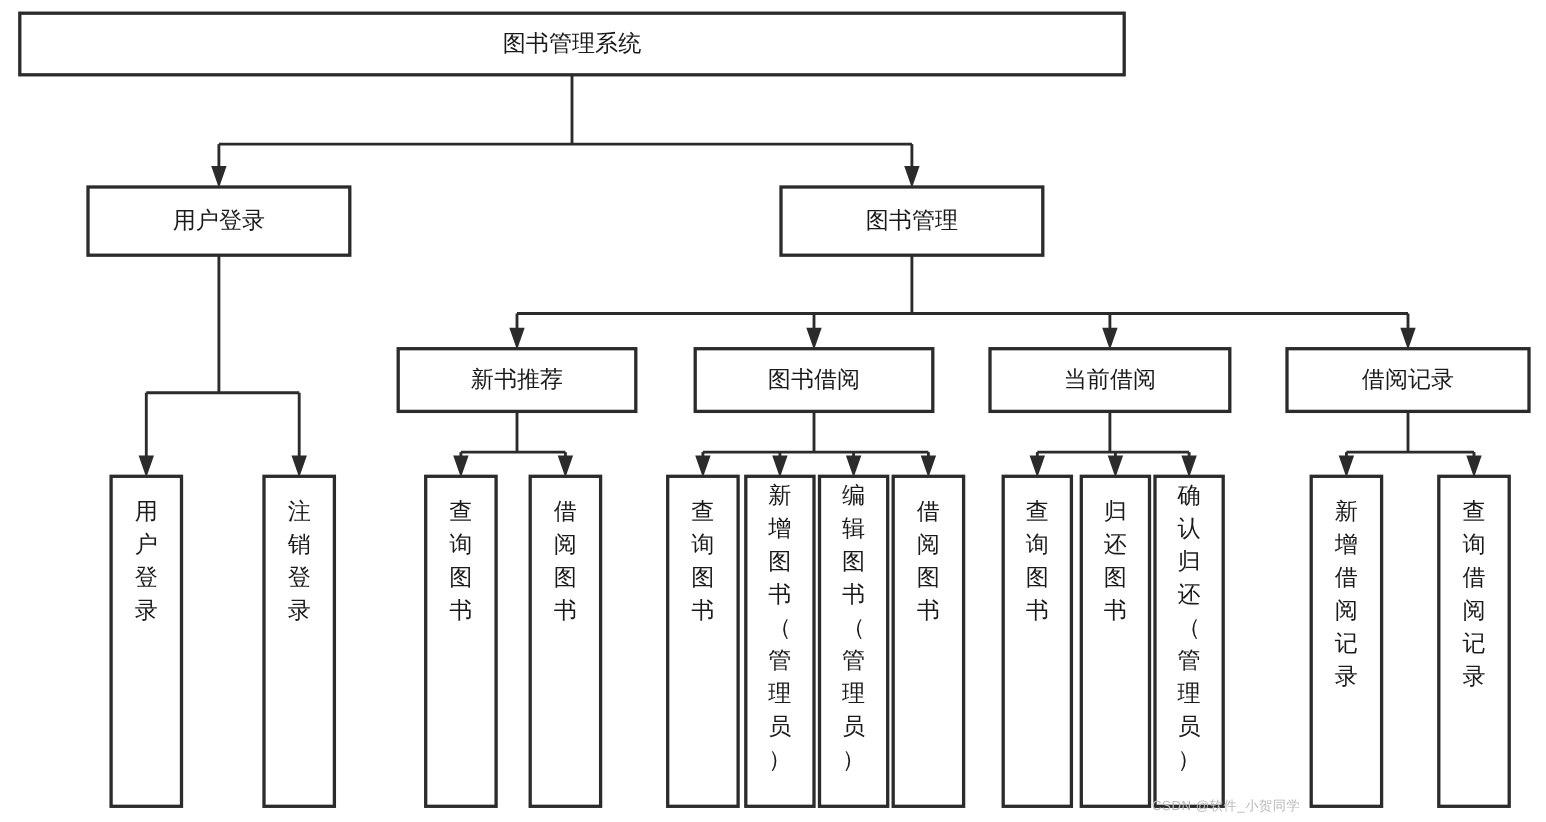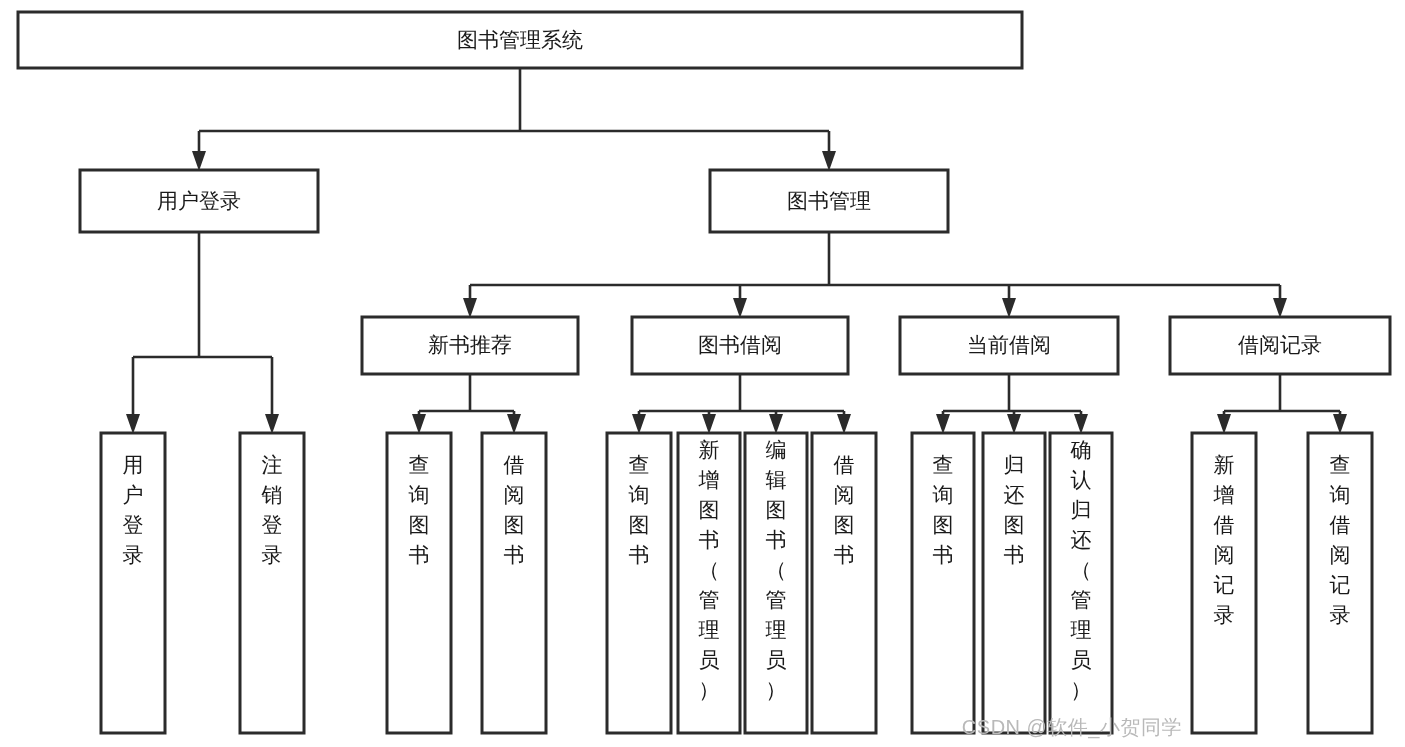--- a/index.html
+++ b/index.html
@@ -53,21 +53,21 @@
     font-family: "Liberation Sans", "DejaVu Sans", sans-serif;
     fill: #1a1a1a;
     font-size: 21px;
     text-anchor: middle;
   }
   .watermark {
     position: absolute;
     right: 12px;
     bottom: 6px;
     font-family: "Liberation Sans", "DejaVu Sans", sans-serif;
-    font-size: 20px;
+    font-size: 12px;
     color: #b9b9b9;
     letter-spacing: 0.5px;
     white-space: nowrap;
     user-select: none;
   }
 </style>
 </head>
 <body>
 
 <div id="diagram-root">

